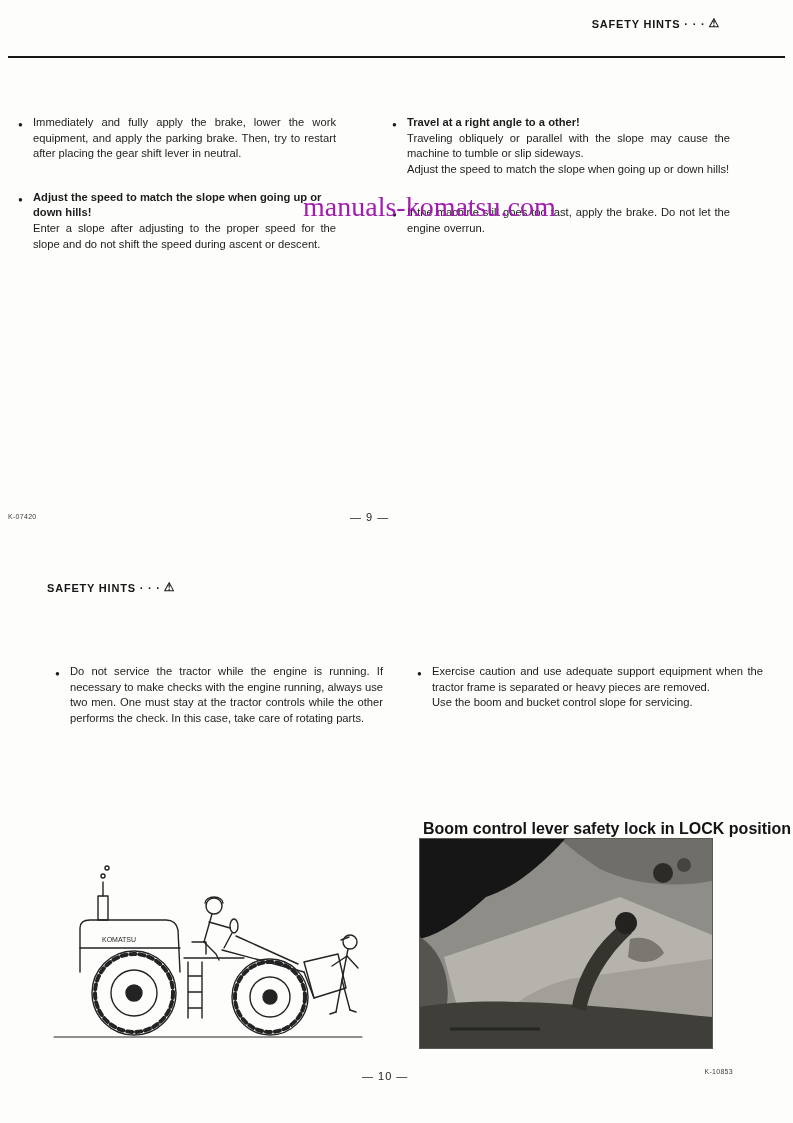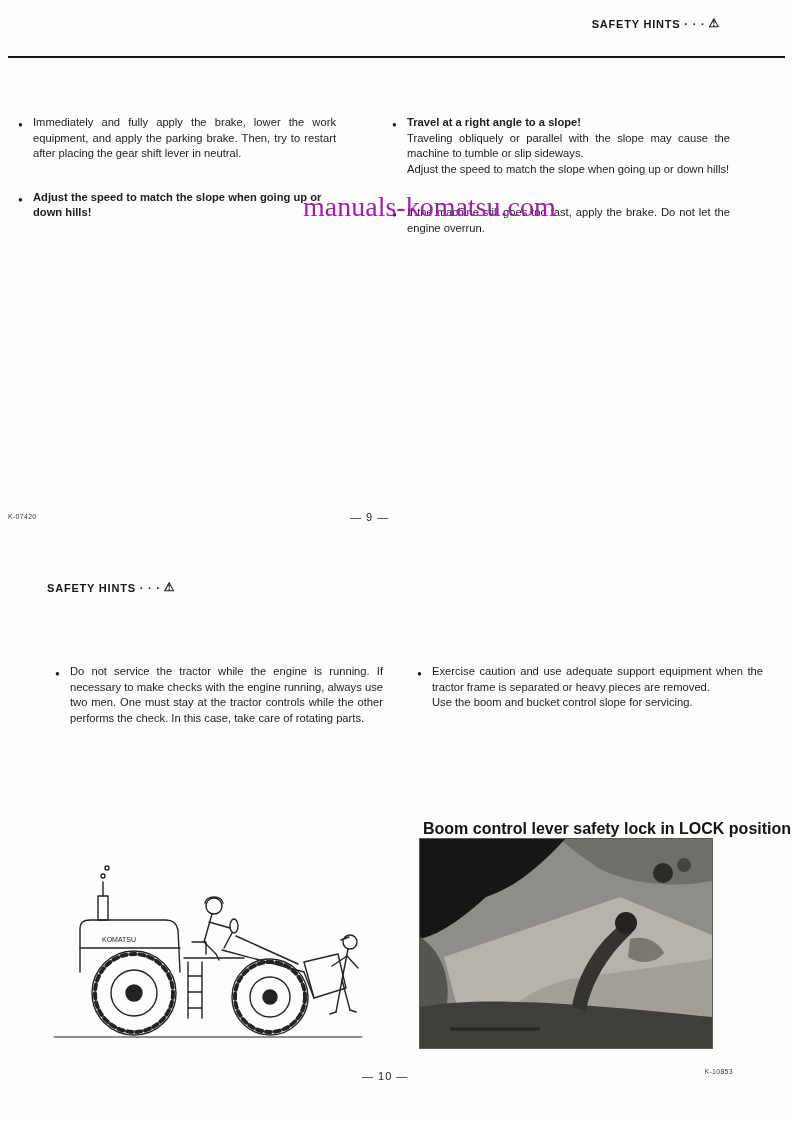--- a/index.html
+++ b/index.html
@@ -61,26 +61,27 @@
 
   <div class="cols cols-p1">
     <div class="col col-p1-left">
       <div class="item">
         <span class="bullet">●</span>
         <div class="hint-body">Immediately and fully apply the brake, lower the work equipment, and apply the parking brake. Then, try to restart after placing the gear shift lever in neutral.</div>
       </div>
       <div class="item">
         <span class="bullet">●</span>
         <div class="title">Adjust the speed to match the slope when going up or down hills!</div>
+        <div class="hint-body">Enter a slope after adjusting to the proper speed for the slope and do not shift the speed during ascent or descent.</div>
       </div>
     </div>
     <div class="col col-p1-right">
       <div class="item">
         <span class="bullet">●</span>
-        <div class="title">Travel at a right angle to a slope!</div>
+        <div class="title">Travel at a right angle to a other!</div>
         <div class="hint-body">Traveling obliquely or parallel with the slope may cause the machine to tumble or slip sideways.</div>
         <div class="hint-body">Adjust the speed to match the slope when going up or down hills!</div>
       </div>
       <div class="item">
         <span class="bullet">●</span>
         <div class="hint-body">If the machine still goes too fast, apply the brake. Do not let the engine overrun.</div>
       </div>
     </div>
   </div>
 

